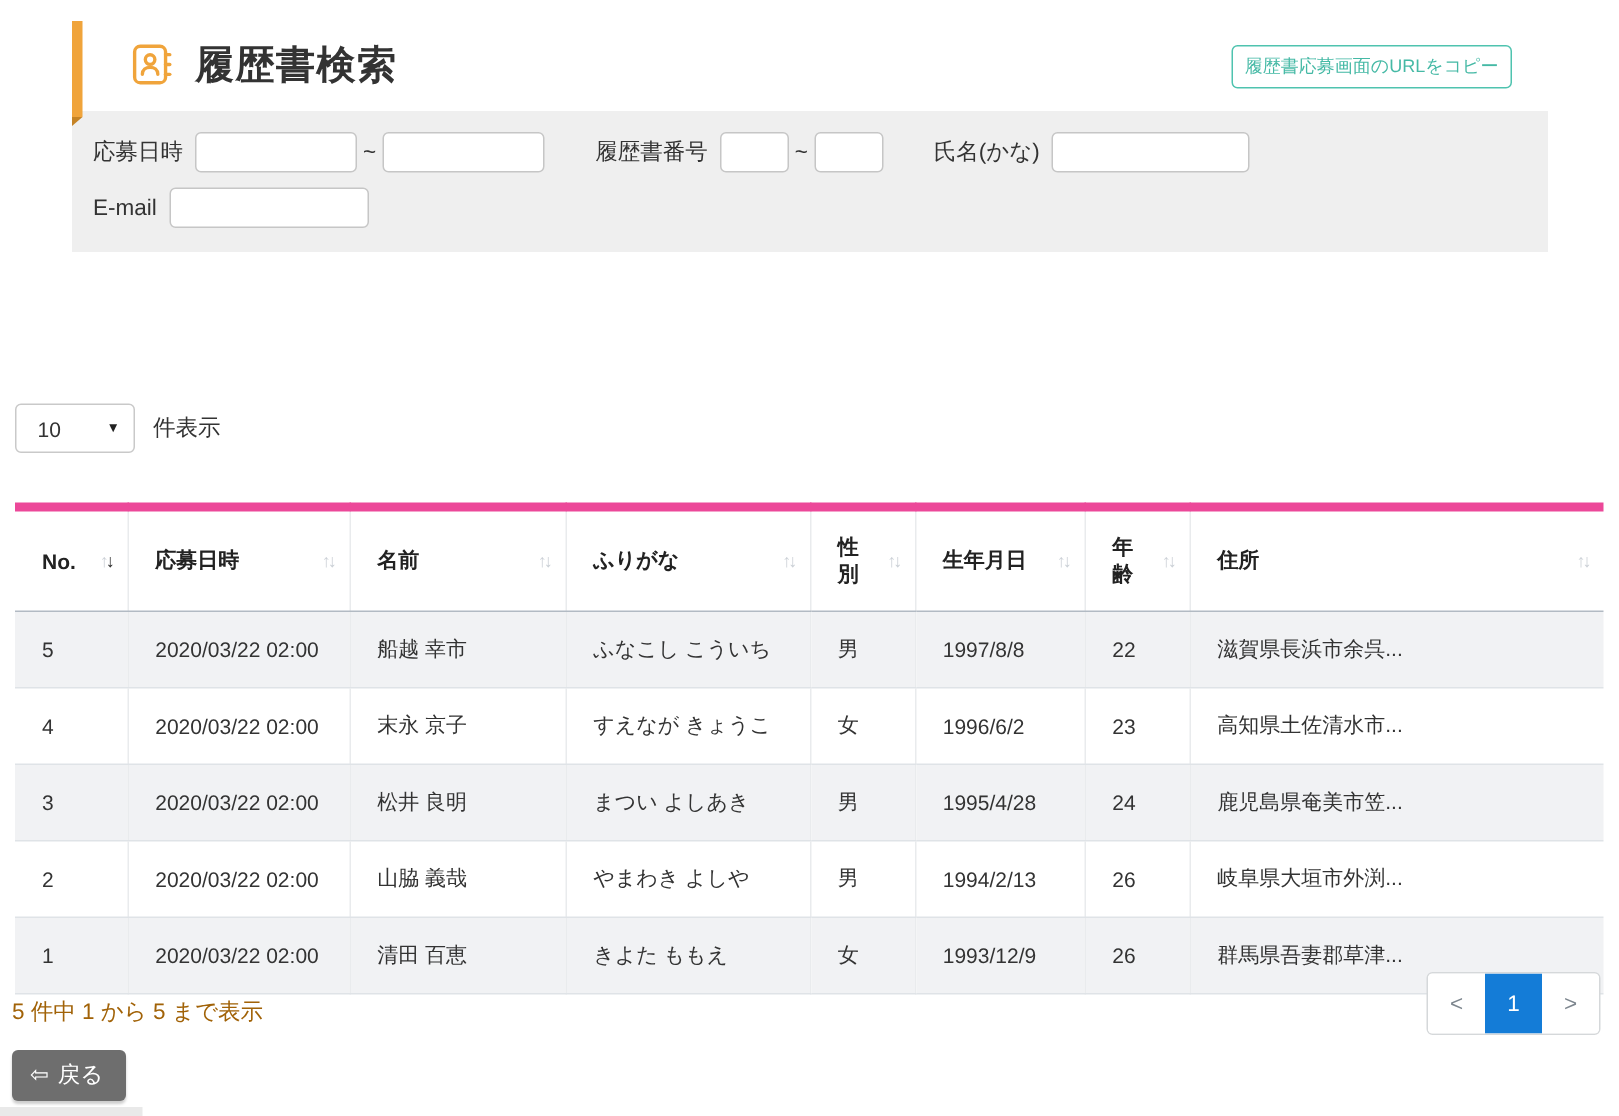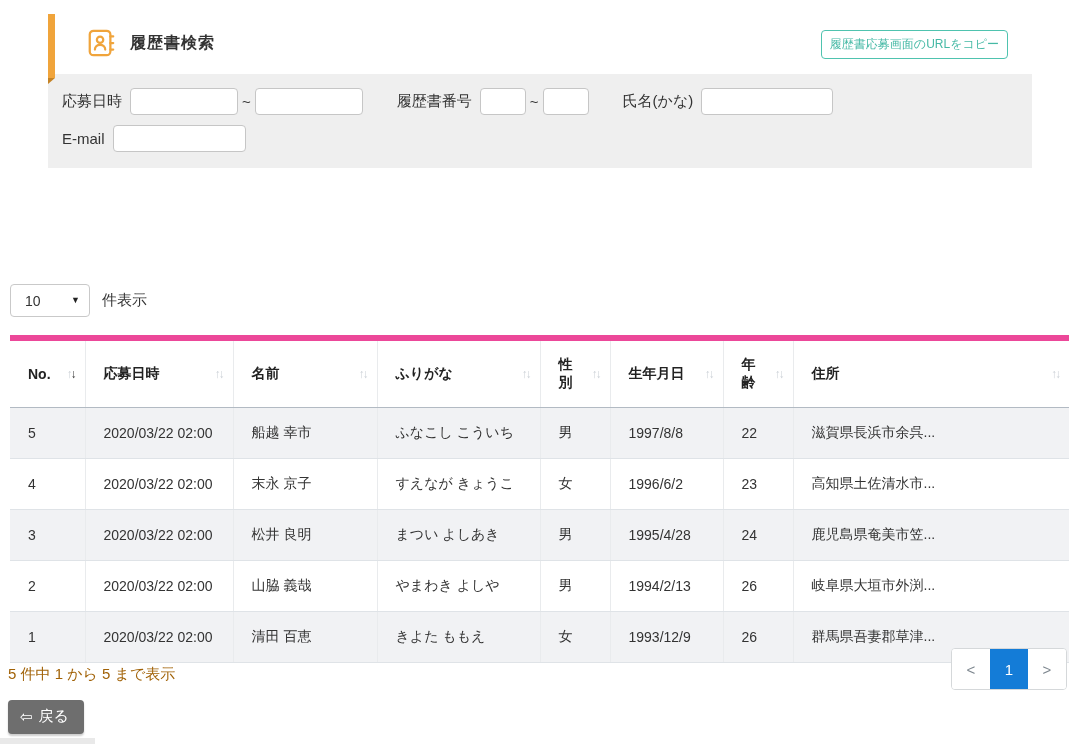--- a/index.html
+++ b/index.html
@@ -5,38 +5,38 @@
   * { box-sizing: border-box; margin: 0; padding: 0; }
   html,body { width: 1079px; background:#fff; font-family:"Liberation Sans","DejaVu Sans",sans-serif; color:#333; }
   body { position:relative; height:744px; overflow:hidden; }
 
   
   .card { position:absolute; left:48px; top:12px; width:984px; }
   .card-header { position:relative; background:#fff; height:62px; display:flex; align-items:center; padding-left:38px; }
   .accent-bar { position:absolute; left:0; top:2px; width:7px; height:64px; background:#F0A43B; }
   .accent-bar::after { content:""; position:absolute; left:0; bottom:-6px; border-top:6px solid #C58325; border-right:7px solid transparent; }
   .book-icon { width:30px; height:30px; margin-right:14px; flex:0 0 auto; }
-  .page-title { font-size:16px; font-weight:bold; color:#333; letter-spacing:1px; }
+  .page-title { font-size:26px; font-weight:bold; color:#333; letter-spacing:1px; }
   .copy-url-btn { position:absolute; right:24px; top:18px; background:#fff; border:1px solid #4FC3AF; color:#45B9A5; font-size:12px; padding:5px 8px; border-radius:4px; cursor:pointer; font-family:inherit; }
 
   .form-area { background:#EFEFEF; padding:14px 14px 14px 14px; }
   .form-row { display:flex; align-items:center; margin-bottom:10px; flex-wrap:nowrap; }
   .form-row label { font-size:15px; margin-right:8px; white-space:nowrap; }
   .form-row .tilde { font-size:15px; margin:0 4px; }
   .form-row .gap { width:34px; }
   input[type=text] { height:27px; border:1px solid #c6c6c6; border-radius:4px; background:#fff; padding:0 6px; font-size:14px; font-family:inherit; }
   .w-date { width:108px; } .w-num { width:46px; } .w-kana { width:132px; }
   .w-kanji { width:132px; } .w-postal { width:80px; } .w-addr { width:150px; } .w-phone { width:100px; } .w-mail { width:133px; }
 
   .search-btn-row { display:flex; justify-content:flex-end; padding:12px 62px 4px 0; }
   .search-btn { background:#E8A136; border:none; border-radius:4px; color:#fff; font-size:16px; padding:7px 18px; display:flex; align-items:center; gap:7px; cursor:pointer; box-shadow:0 2px 3px rgba(0,0,0,.25); font-family:inherit; }
   .search-btn svg { width:16px; height:16px; }
 
   
-  .length-row { position:absolute; left:10px; top:284px; display:flex; align-items:center; }
+  .length-row { position:absolute; left:10px; top:269px; display:flex; align-items:center; }
   .length-select { position:relative; width:80px; height:33px; border:1px solid #c9c9c9; border-radius:4px; background:#fff; display:flex; align-items:center; cursor:pointer; }
   .length-select .val { padding-left:14px; font-size:14px; color:#333; }
   .length-select .arrow { position:absolute; right:9px; top:10px; font-size:9px; color:#222; }
   .length-label { margin-left:12px; font-size:15px; }
 
   
   .table-wrap { position:absolute; left:10px; top:335px; width:1059px; }
   table { width:100%; border-collapse:collapse; border-top:6px solid #ec4899; border-bottom:1px solid #b2bac3; table-layout:fixed; }
   th { background:#fff; font-size:14px; font-weight:bold; color:#222; text-align:left; padding:15px 10px 15px 18px; border-bottom:1px solid #b2bac3; border-right:1px solid #e9ebed; cursor:pointer; }
   th:last-child { border-right:none; }

